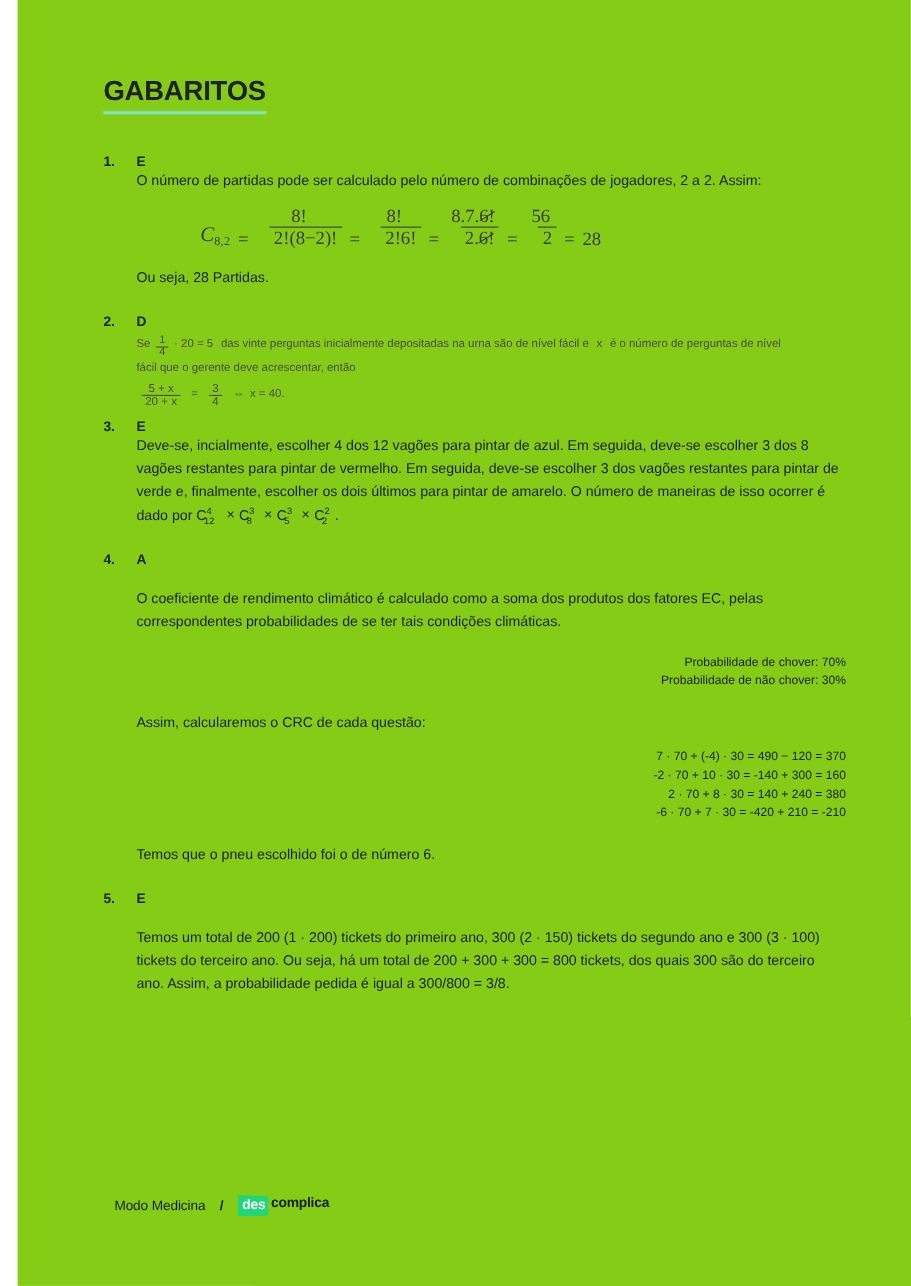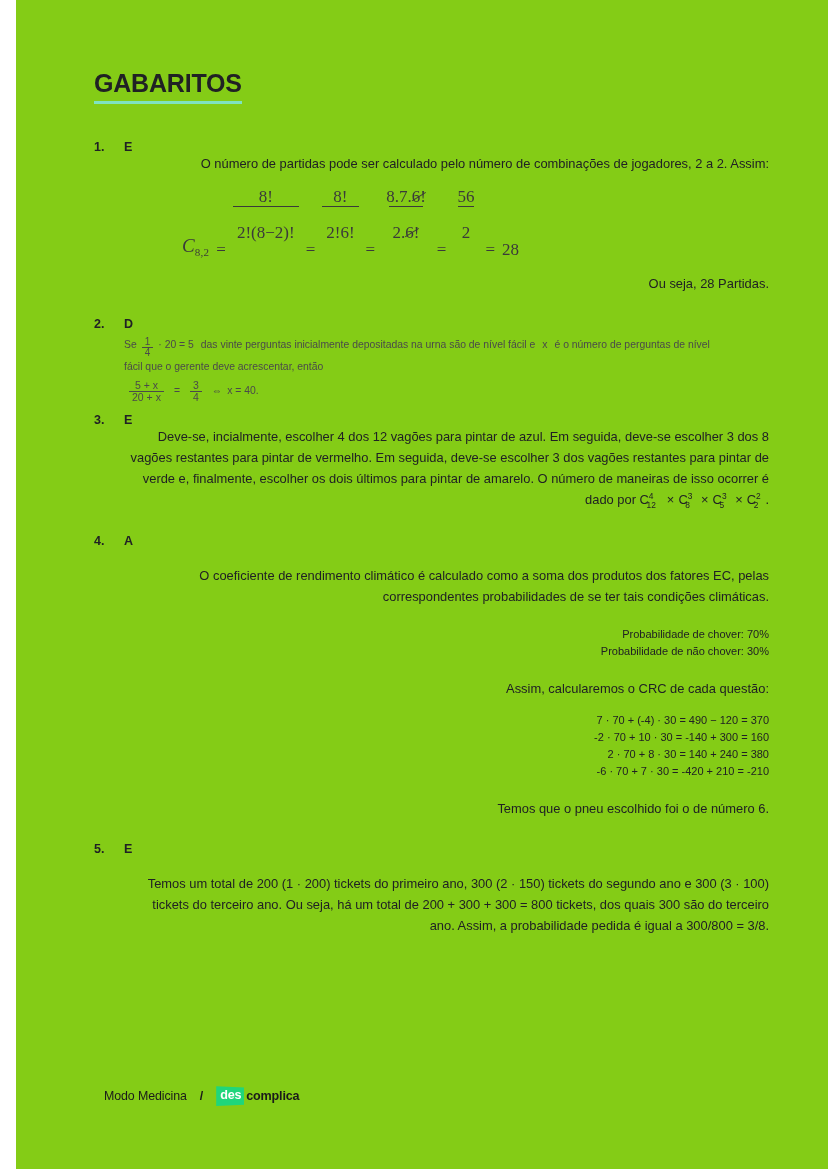--- a/index.html
+++ b/index.html
@@ -73,21 +73,21 @@
   }
 
   .qbody {
     margin-left: 30px;
   }
 
   .para {
     font-size: 12.9px;
     line-height: 1.62;
     color: #202124;
-    text-align: right;
+    text-align: left;
   }
 
   .gap-s { height: 10px; }
   .gap-l { height: 22px; }
 
   .calc-line {
     font-size: 11px;
     line-height: 1.52;
     color: #202124;
     white-space: nowrap;
@@ -124,21 +124,21 @@
   }
 
   .frac {
     display: inline-flex;
     flex-direction: column;
     align-items: center;
     vertical-align: middle;
     line-height: 1.12;
   }
   .frac .num { padding: 0 4px; }
-  .frac .den { padding: 16px 4px; border-top: 1.4px solid #3a3a3a; }
+  .frac .den { padding: 0 4px; border-top: 1.4px solid #3a3a3a; margin-left: 12px; }
 
   .strike {
     position: relative;
     display: inline-block;
   }
   .strike::after {
     content: "";
     position: absolute;
     left: -1px; right: -1px;
     top: 50%;
@@ -215,21 +215,21 @@
     letter-spacing: -0.1px;
   }
   .footer-sep {
     font-size: 12.4px;
     font-weight: bold;
     color: #1a1a1a;
     margin: 0 4px;
   }
   .logo {
     display: inline-flex;
-    align-items: center;
+    align-items: flex-start;
     font-size: 12.6px;
     font-weight: bold;
     letter-spacing: -0.2px;
   }
   .logo-badge {
     background: #1fd67b;
     color: #ffffff;
     padding: 2px 3px 2px 4px;
     clip-path: polygon(0% 0%, 100% 6%, 100% 94%, 0% 100%);
     line-height: 1.25;

